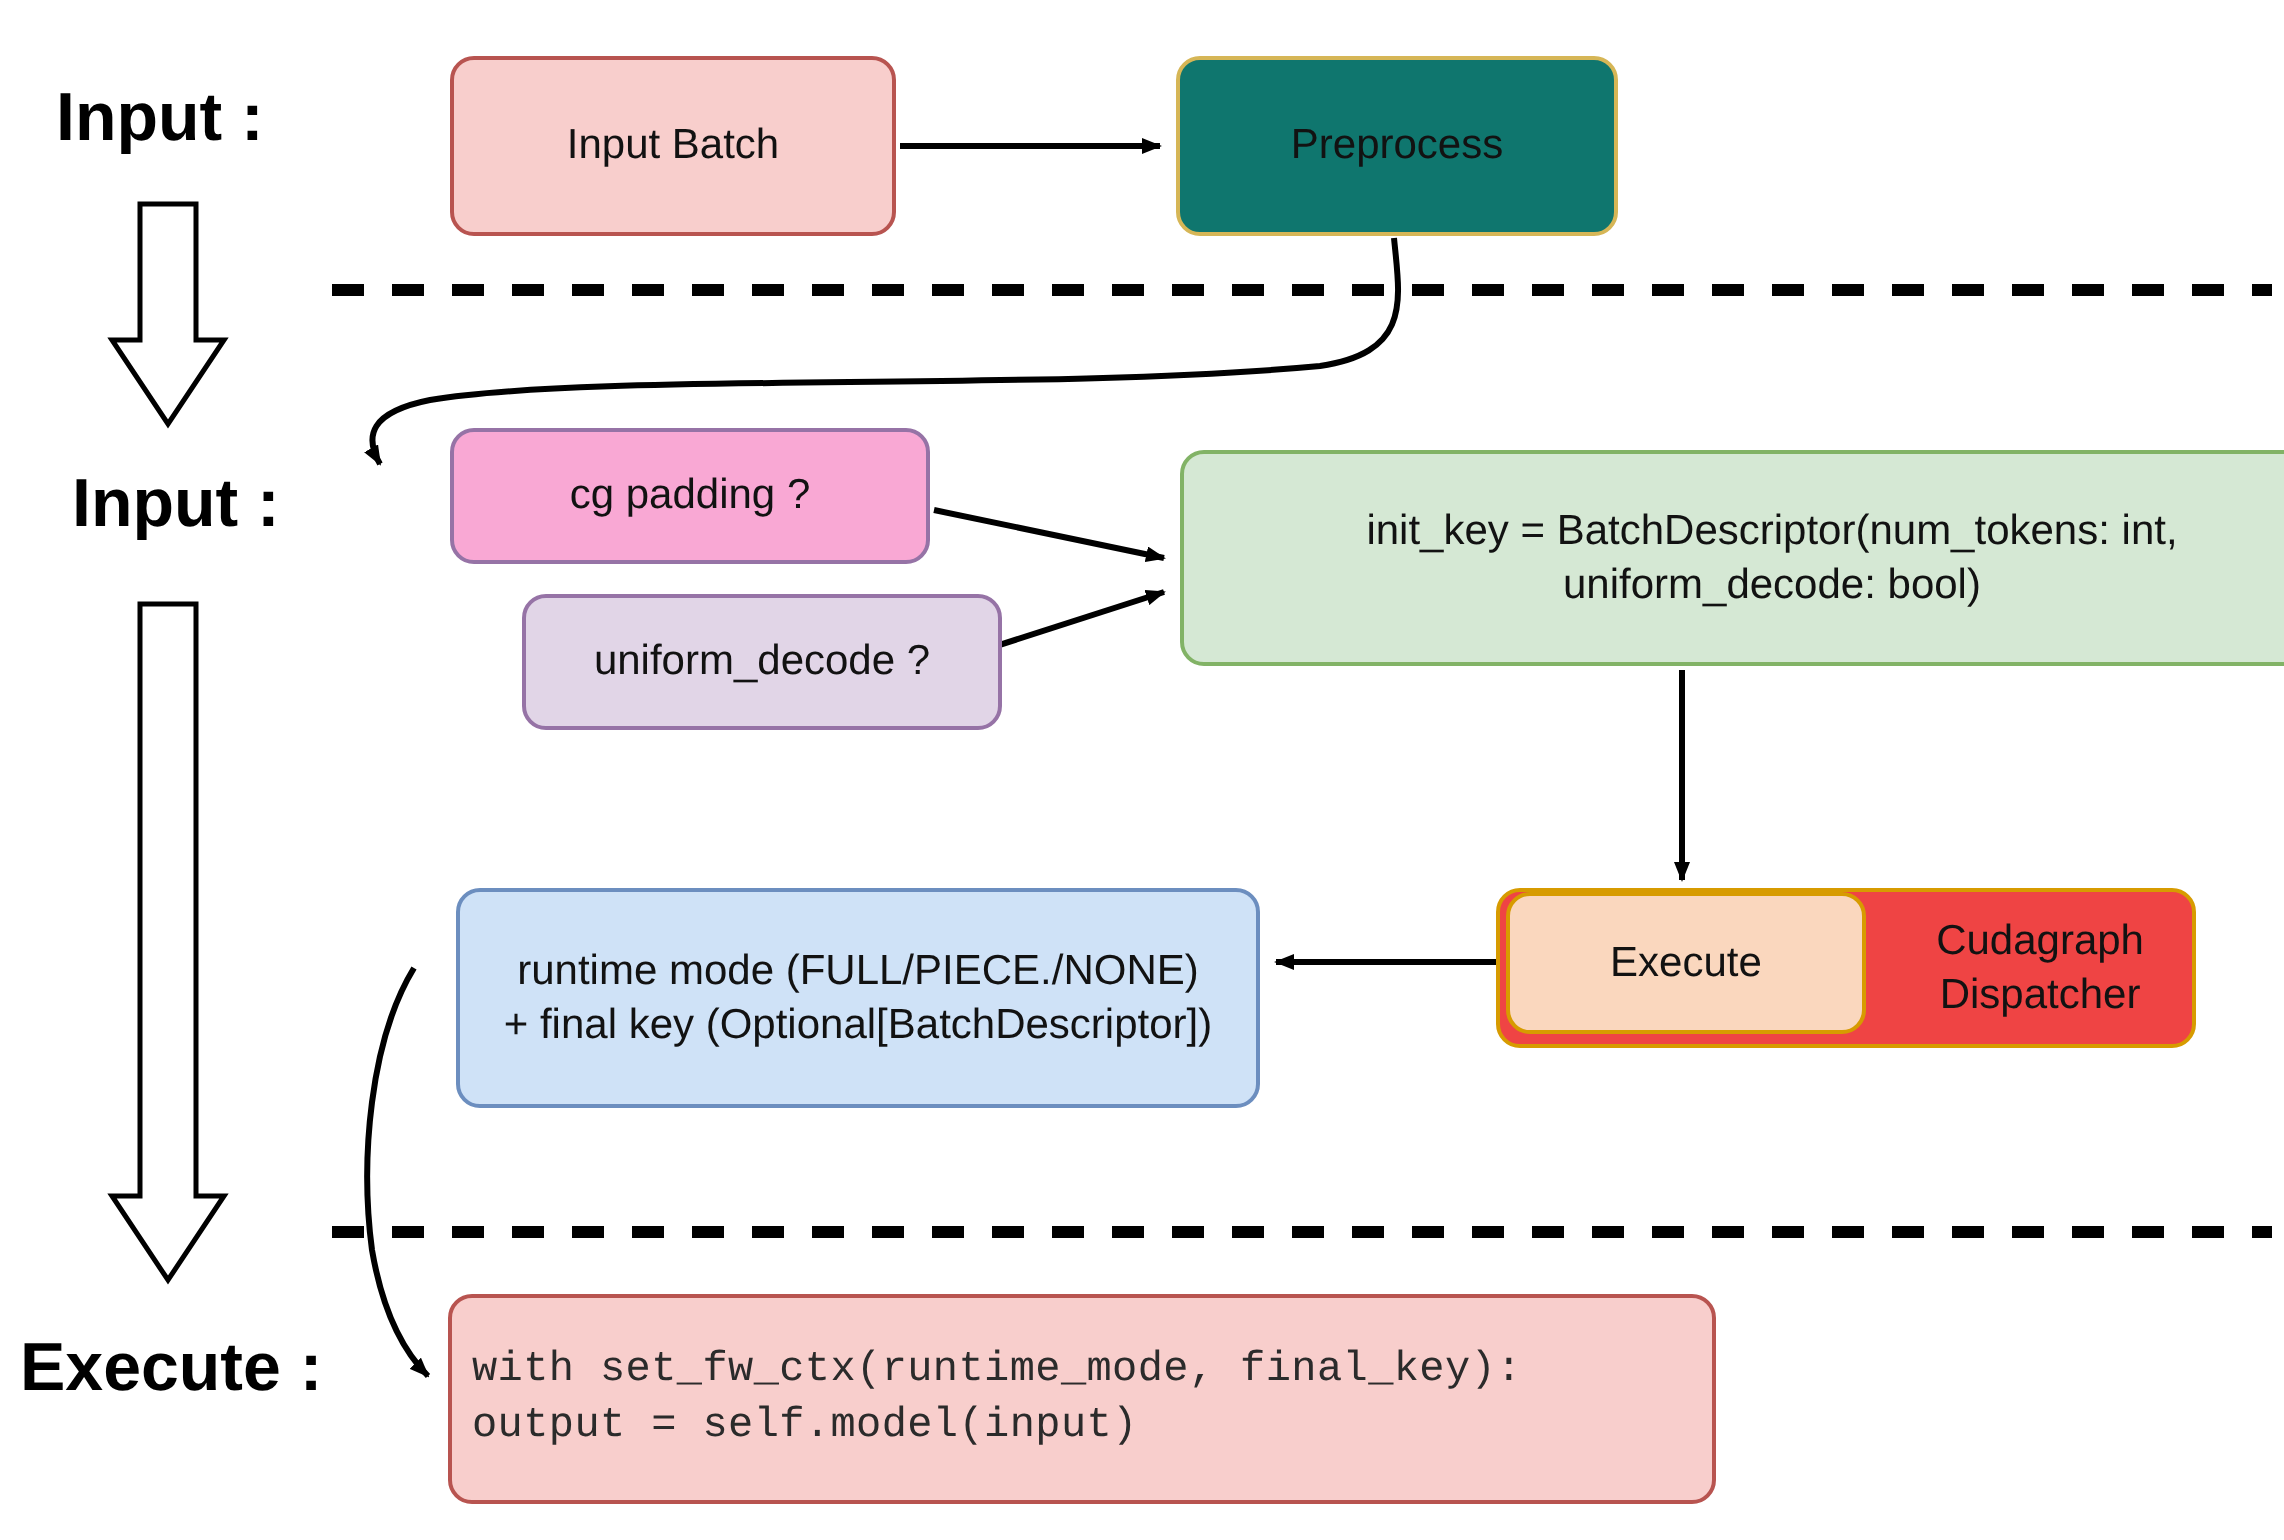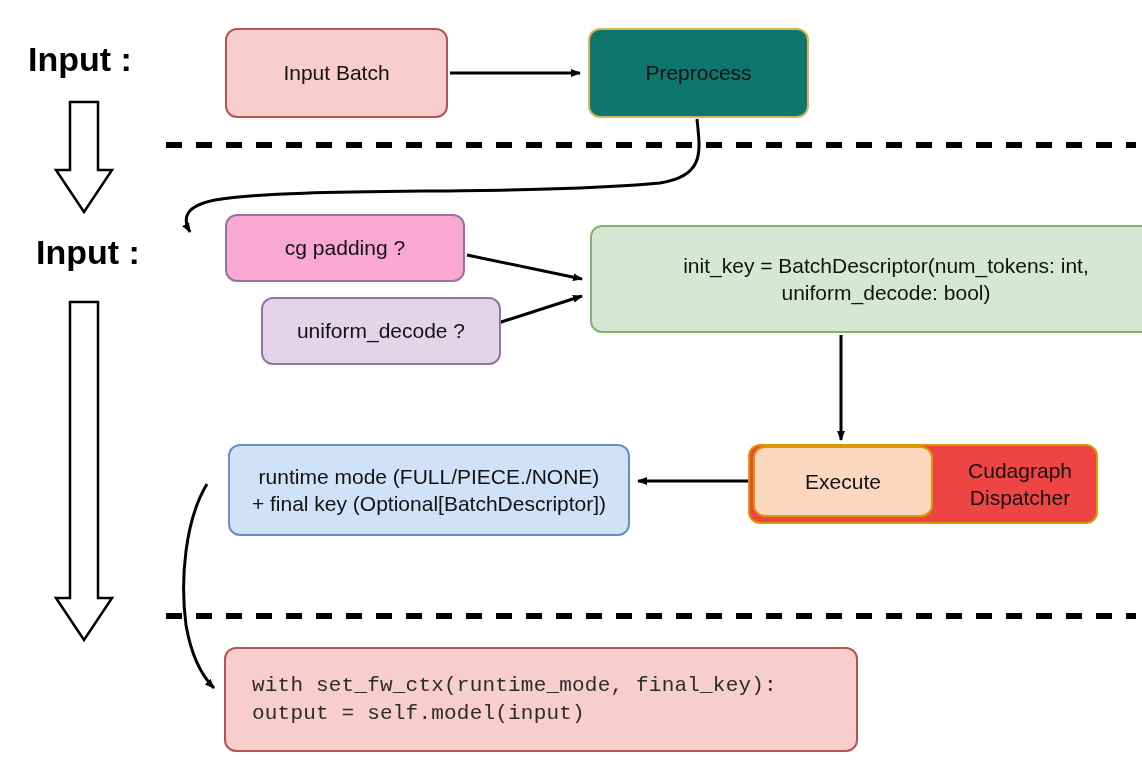--- a/index.html
+++ b/index.html
@@ -53,21 +53,21 @@
   }
   .node .node-text {
     display: block;
     white-space: pre-line;
   }
   .node.code {
     font-family: "Liberation Mono", monospace;
     font-size: 21px;
     justify-content: flex-start;
     text-align: left;
-    padding-left: 26px;
+    padding-left: 10px;
     color: #2b2b2b;
     letter-spacing: 0.2px;
   }
   .node.group-box {
     align-items: center;
     justify-content: flex-end;
     padding-right: 24px;
   }
 </style>
 </head>
@@ -99,20 +99,21 @@
 
     <line x1="841" y1="335" x2="841" y2="440" stroke="#000000" stroke-width="3" marker-end="url(#arrowhead)"></line>
 
     <line x1="751" y1="481" x2="638" y2="481" stroke="#000000" stroke-width="3" marker-end="url(#arrowhead)"></line>
 
     <path d="M 207,484 C 185,520 180,580 186,625 C 192,660 204,678 214,688" fill="none" stroke="#000000" stroke-width="3" marker-end="url(#arrowhead)"></path>
   </svg>
 
   <div class="stage-label" style="left:28px; top:40px;">Input :</div>
   <div class="stage-label" style="left:36px; top:233px;">Input :</div>
+  <div class="stage-label" style="left:10px; top:665px;">Execute :</div>
 
   <div class="node" style="left:225px; top:28px; width:223px; height:90px; background:#f8cecc; border-color:#b85450;">
     <span class="node-text">Input Batch</span>
   </div>
 
   <div class="node" style="left:588px; top:28px; width:221px; height:90px; background:#0f766e; border-color:#d6b656;">
     <span class="node-text">Preprocess</span>
   </div>
 
   <div class="node" style="left:225px; top:214px; width:240px; height:68px; background:#f9a8d4; border-color:#9673a6;">
@@ -130,21 +131,21 @@
 
   <div class="node group-box" style="left:748px; top:444px; width:350px; height:80px; background:#ef4444; border-color:#d79b00;">
     <span class="node-text">Cudagraph
 Dispatcher</span>
   </div>
 
   <div class="node" style="left:753px; top:446px; width:180px; height:71px; background:#fad7be; border-color:#d79b00;">
     <span class="node-text">Execute</span>
   </div>
 
-  <div class="node" style="left:228px; top:444px; width:402px; height:92px; background:#cfe2f7; border-color:#6c8ebf;">
+  <div class="node" style="left:228px; top:444px; width:402px; height:110px; background:#cfe2f7; border-color:#6c8ebf;">
     <span class="node-text">runtime mode (FULL/PIECE./NONE)
 + final key (Optional[BatchDescriptor])</span>
   </div>
 
   <div class="node code" style="left:224px; top:647px; width:634px; height:105px; background:#f8cecc; border-color:#b85450;">
     <span class="node-text">with set_fw_ctx(runtime_mode, final_key):
     output = self.model(input)</span>
   </div>
 
 </div>

